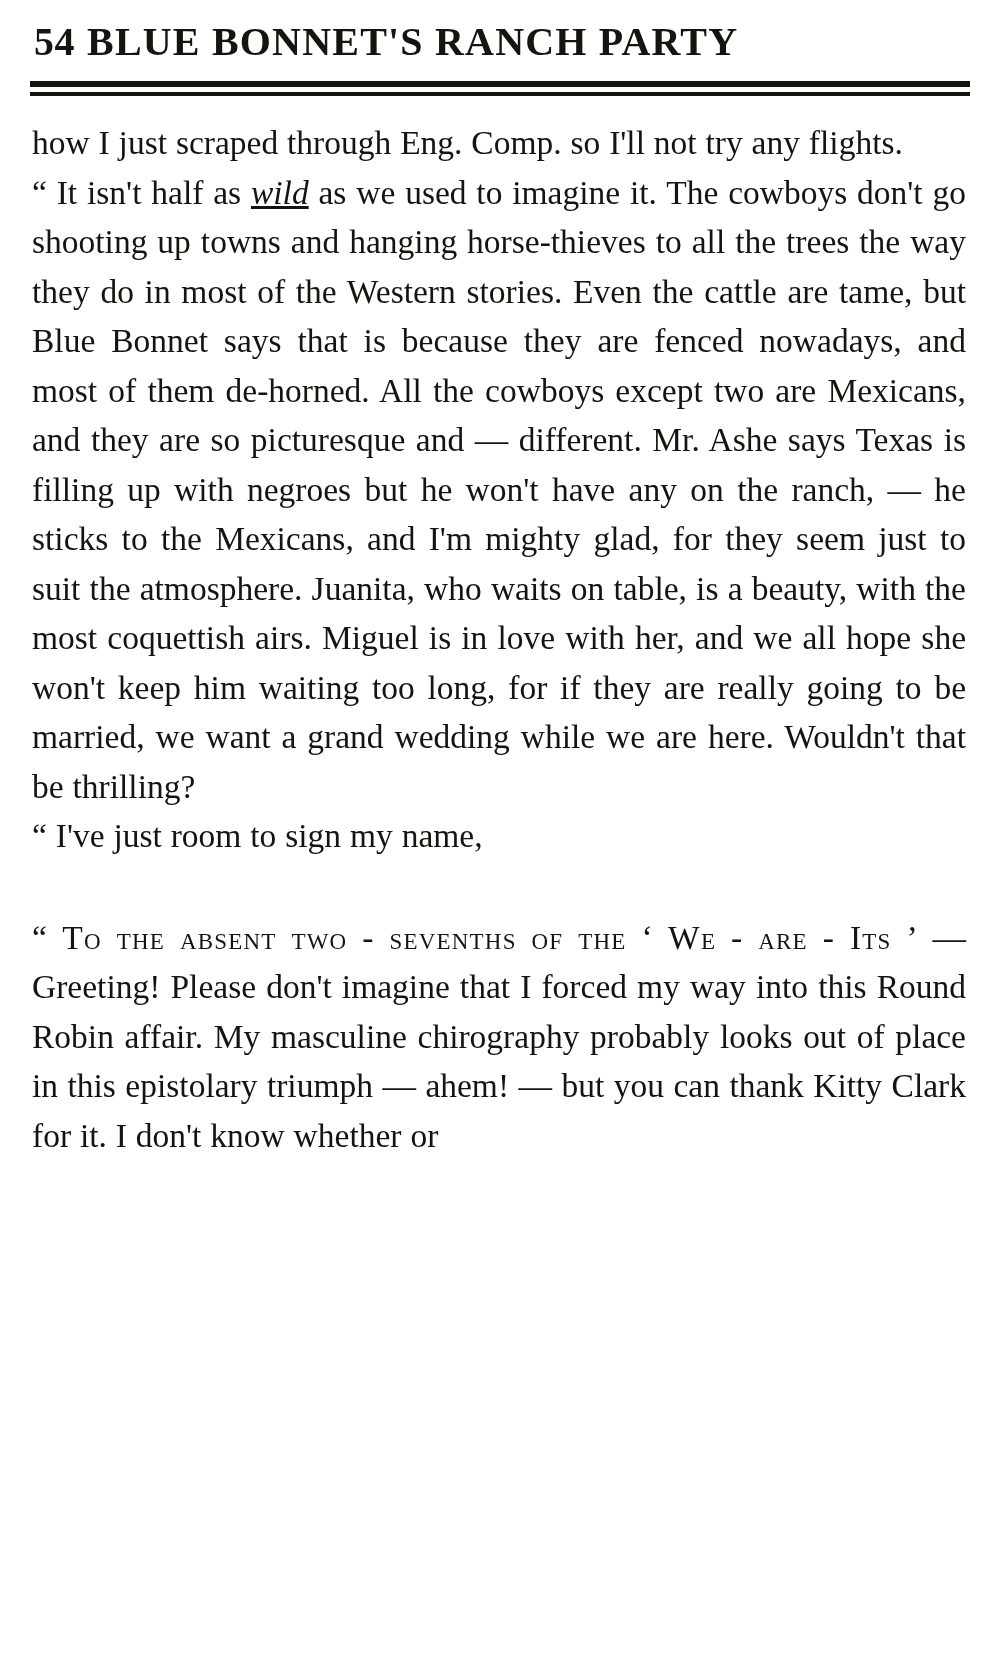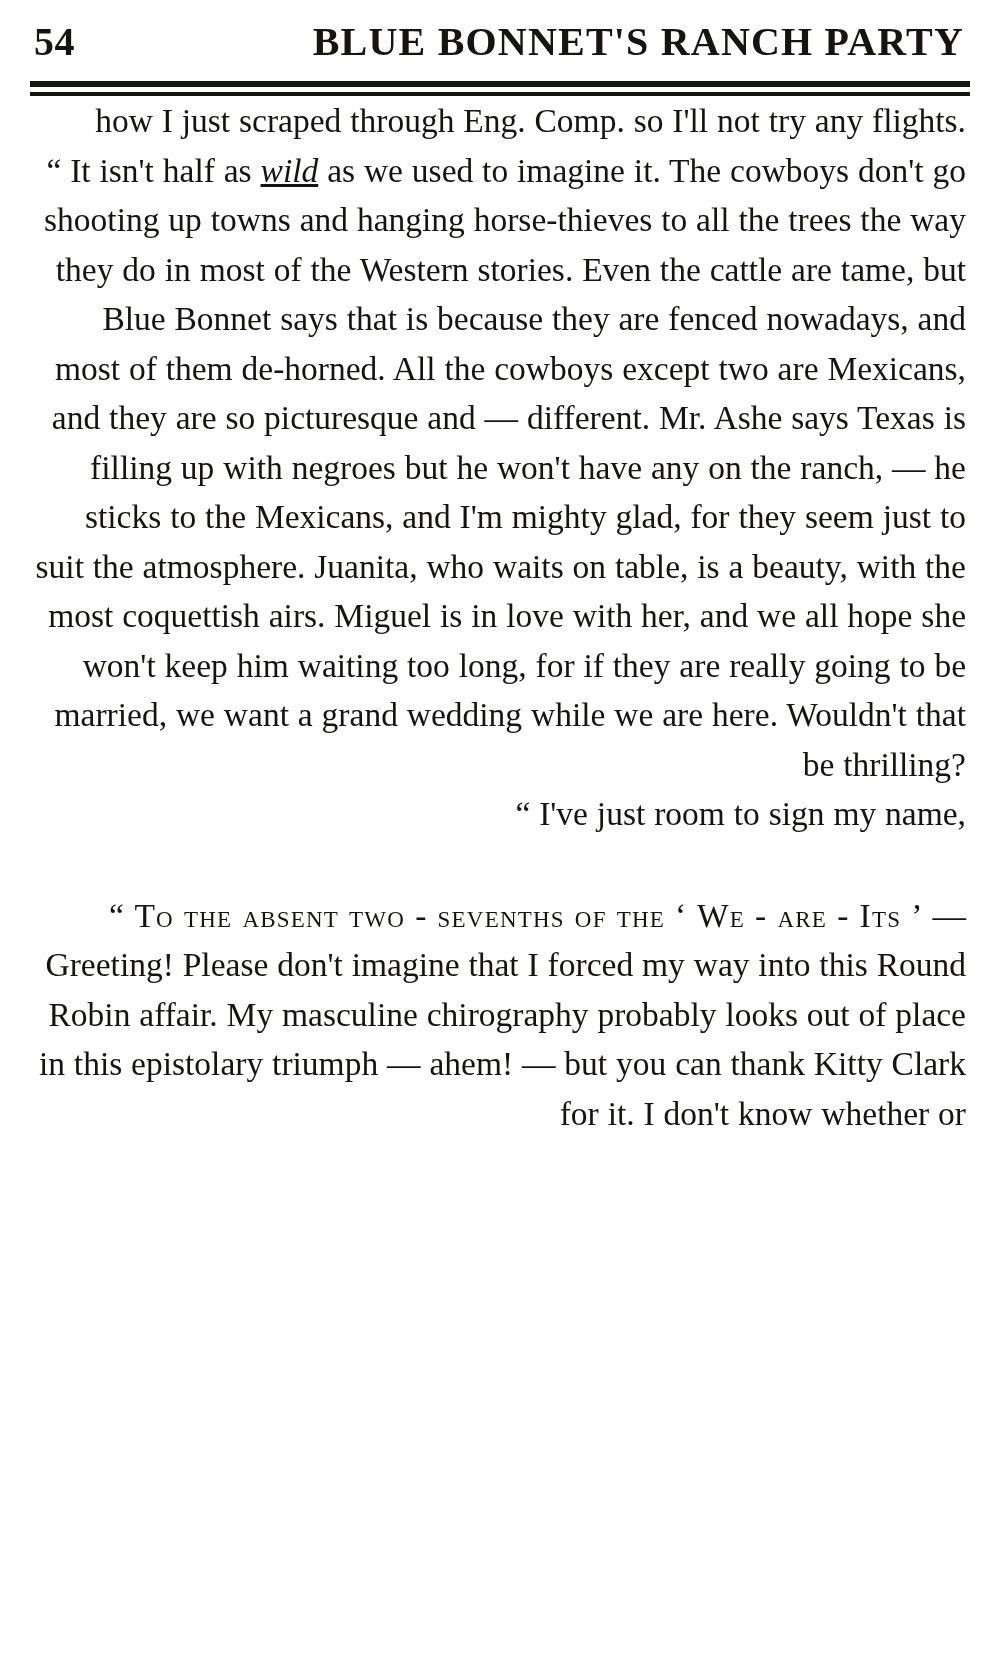--- a/index.html
+++ b/index.html
@@ -33,21 +33,21 @@
   }
   .folio {
     font-family: "Liberation Serif", "DejaVu Serif", serif;
     font-weight: 700;
     font-size: 40px;
     line-height: 1;
     letter-spacing: 0.5px;
   }
   .runtitle {
     flex: 1;
-    text-align: right;
+    text-align: left;
     font-weight: 700;
     font-size: 40px;
     line-height: 1;
     letter-spacing: 1.2px;
     white-space: nowrap;
     margin-left: -6px;
     padding-right: 4px;
   }
 
   
@@ -62,31 +62,31 @@
     height: 5px;
     background: #ffffff;
   }
   .rule-thin {
     height: 4px;
     background: #16140f;
   }
 
   
   .body {
+    margin-top: 22px;
     padding: 0 6px 0 4px;
     font-size: 33.5px;
     line-height: 49.5px;
     text-align: justify;
     text-justify: inter-word;
     word-spacing: 0.5px;
   }
   .body p {
     margin: 0;
     text-indent: 0;
-    text-align: right;
   }
   .p-indent {
     text-indent: 40px;
   }
   .italic { font-style: italic; text-decoration: underline; }
 
   .closing-1 {
     margin-top: 0;
     text-indent: 36px;
     text-align: left;

